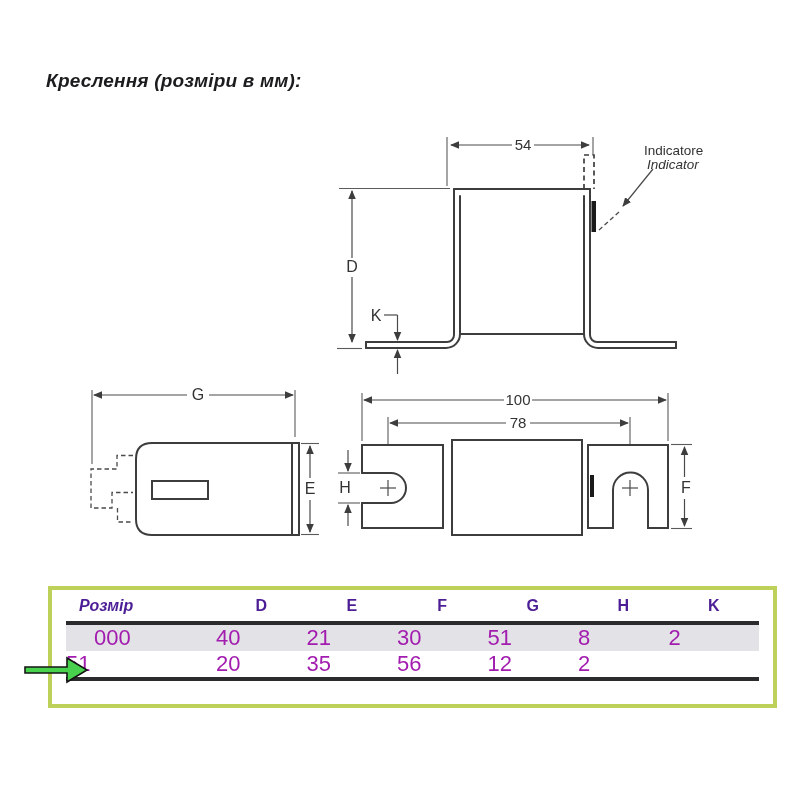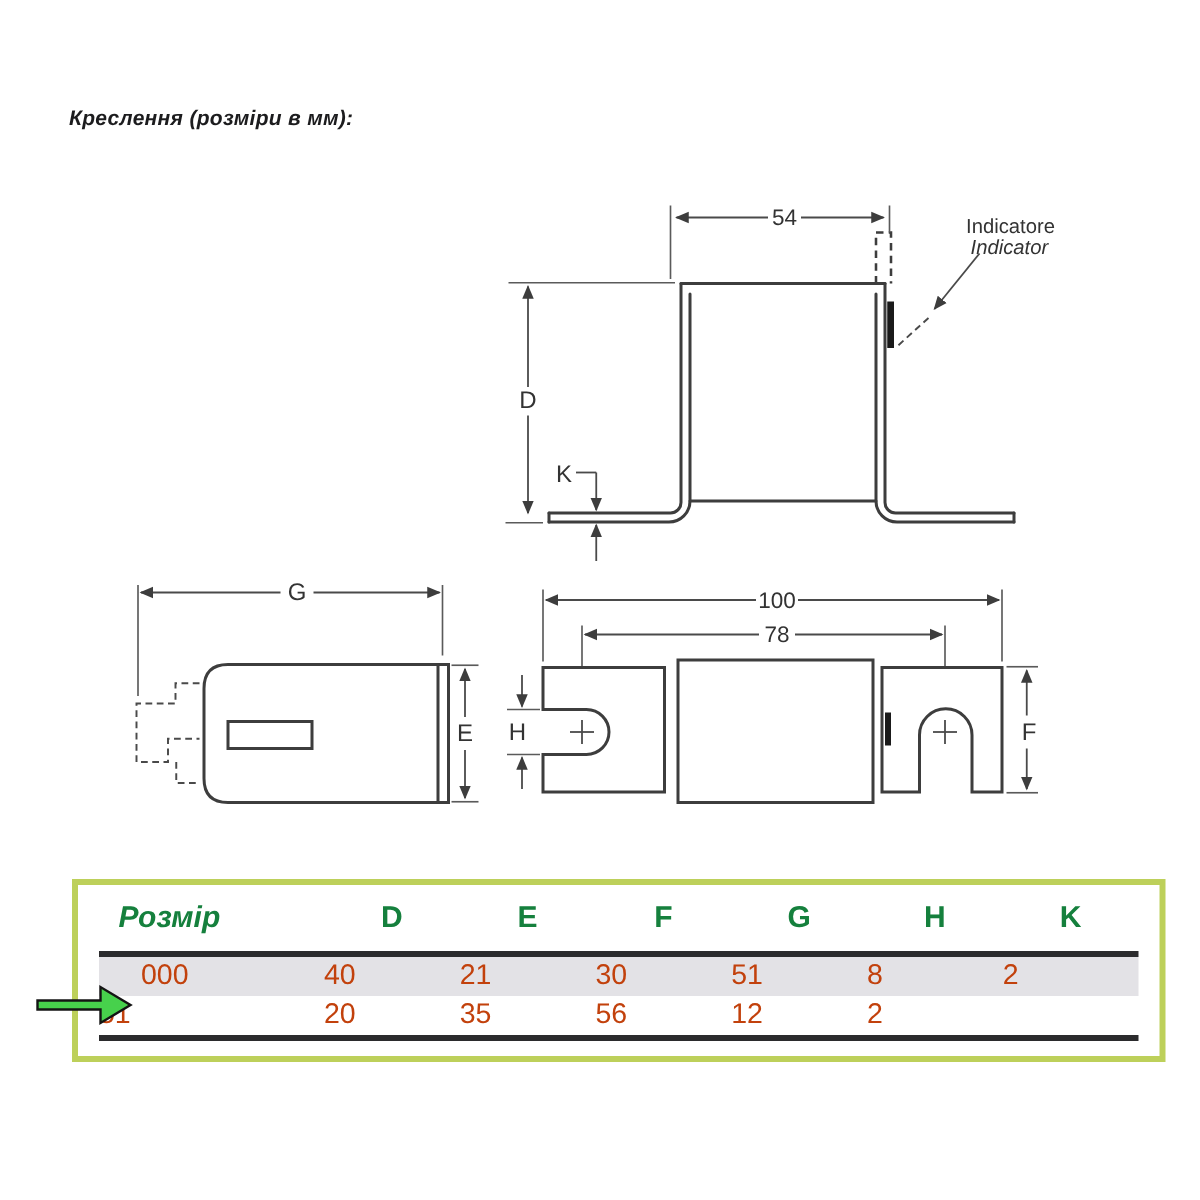--- a/index.html
+++ b/index.html
@@ -1,40 +1,40 @@
 <!DOCTYPE html>
 <html><head>
 <meta charset="utf-8">
 <style>
   html,body{margin:0;padding:0;background:#ffffff;}
   .page{position:relative;width:800px;height:800px;background:#ffffff;overflow:hidden;
         font-family:"Liberation Sans",sans-serif;}
-  .title{position:absolute;left:46px;top:70px;font-size:14px;font-weight:bold;font-style:italic;
+  .title{position:absolute;left:46px;top:70px;font-size:19px;font-weight:bold;font-style:italic;
          color:#1c1c1e;letter-spacing:.2px;}
   svg text{font-family:"Liberation Sans",sans-serif;}
   .body-ln{stroke:#3d3d3d;stroke-width:2;fill:none;stroke-linecap:round;}
   .thin-ln{stroke:#4a4a4a;stroke-width:1.2;fill:none;}
   .ext-ln{stroke:#5a5a5a;stroke-width:1.1;fill:none;}
   .dash-ln{stroke:#3d3d3d;stroke-width:1.7;fill:none;stroke-dasharray:5 3.5;}
   .dash-thin{stroke:#4a4a4a;stroke-width:1.3;fill:none;stroke-dasharray:4.5 3;}
   .dim-txt{font-size:15px;fill:#333;}
   .dim-letter{font-size:16px;fill:#333;}
   .ind-txt{font-size:13.5px;fill:#333;}
   .ind-txt-i{font-size:13.5px;fill:#333;font-style:italic;}
 
   
   .hl-box{position:absolute;left:48px;top:586px;width:721px;height:114px;
           border:4px solid #bdd05a;background:#ffffff;}
   .tbl{position:absolute;left:66px;top:590px;width:693px;}
   .grid-row{display:grid;grid-template-columns:150px repeat(6,1fr);align-items:center;}
-  .tbl-head{height:44px;font-size:20px;font-weight:bold;color:#15803d;}
+  .tbl-head{height:31px;font-size:16px;font-weight:bold;color:#4c1d95;}
   .tbl-head .size-h{font-style:italic;text-align:left;padding-left:13px;}
   .tbl-head .col-h{text-align:center;}
   .rule{height:4px;background:#2b2b2d;}
-  .data-row{height:26px;font-size:19px;color:#c2410c;}
+  .data-row{height:26px;font-size:22px;color:#a21caf;}
   .data-row .size-c{text-align:left;padding-left:28px;}
   .data-row .val-c{text-align:left;}
   .row-shaded{background:#e3e2e6;}
   .arrow-wrap{position:absolute;left:24px;top:656px;z-index:5;}
 </style>
 </head>
 <body>
 
 <div class="page">
 

